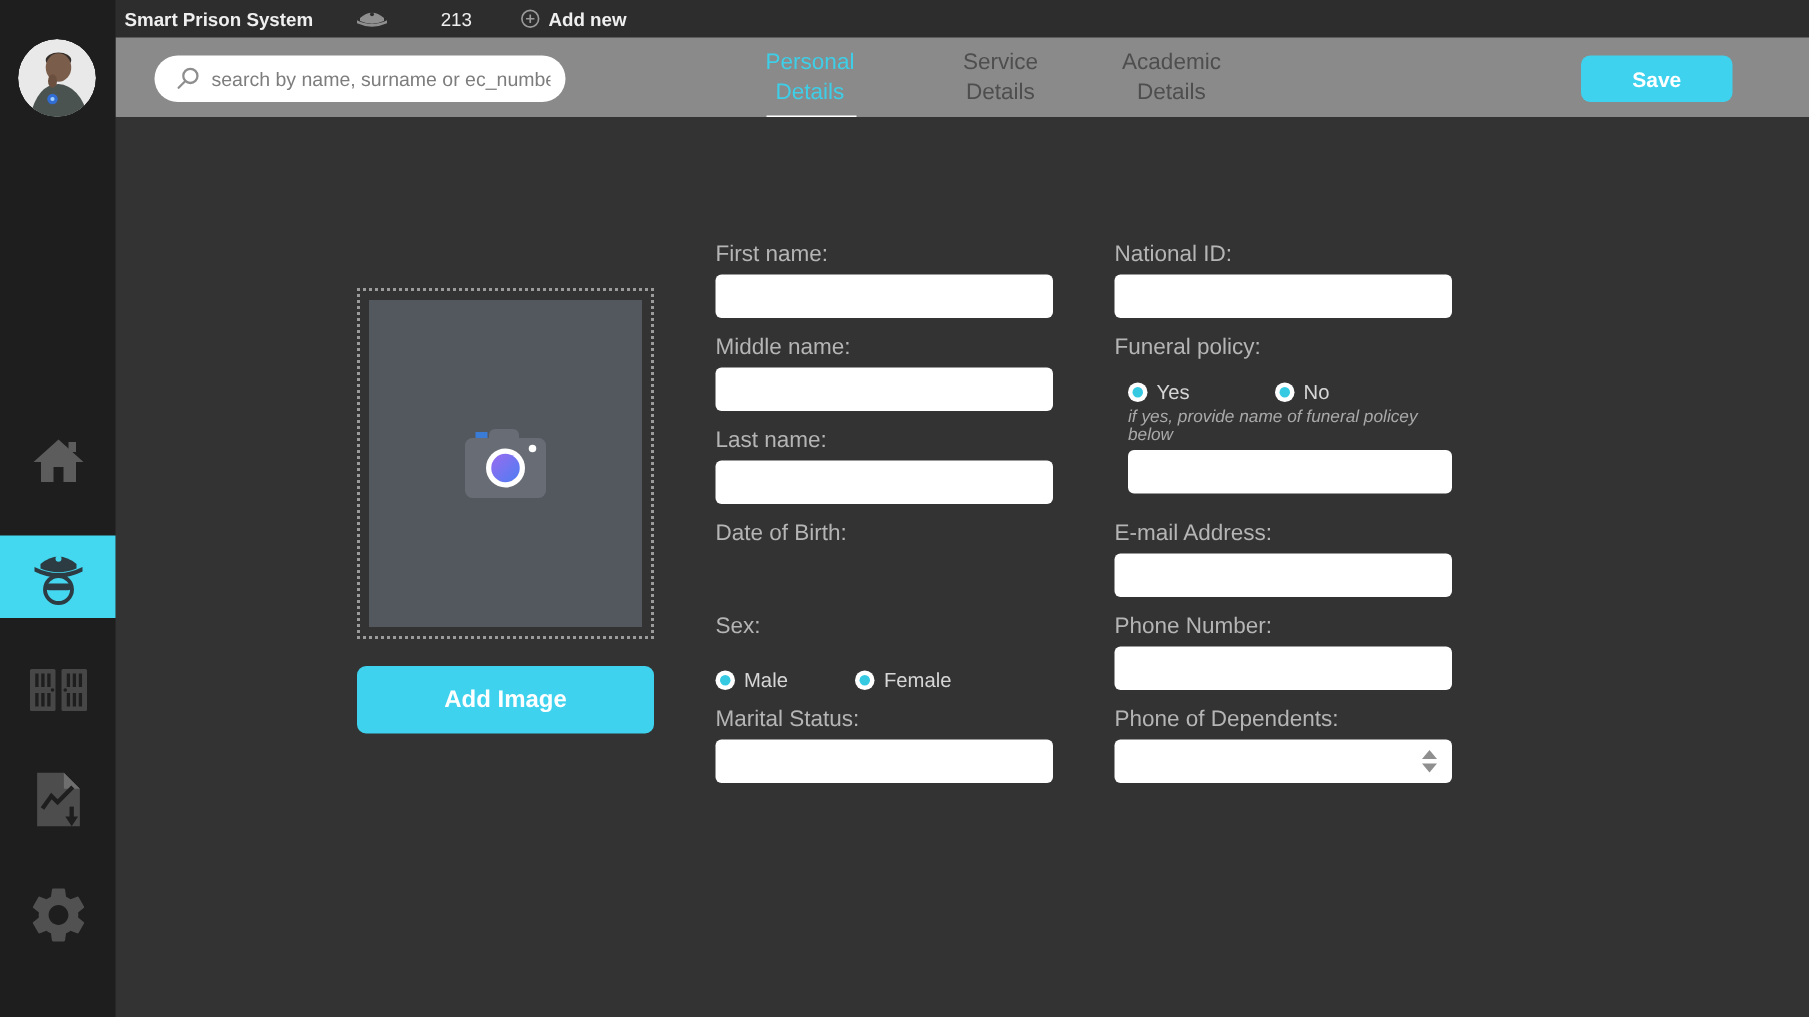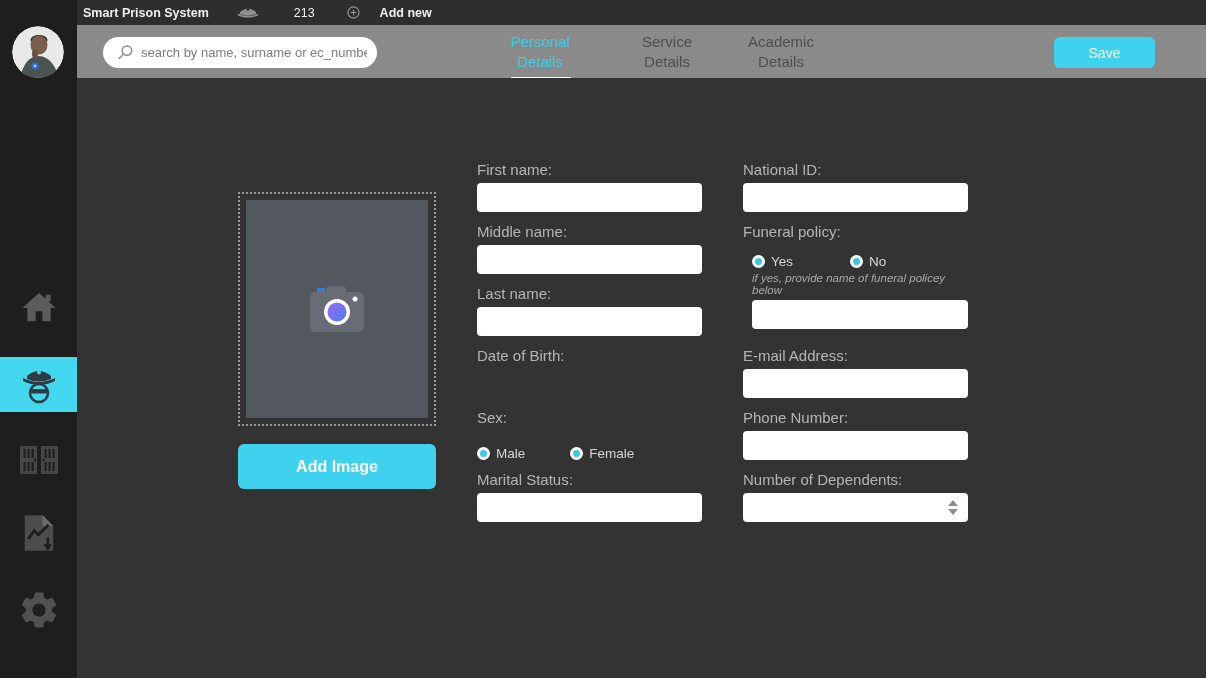--- a/index.html
+++ b/index.html
@@ -15,39 +15,39 @@
   .nav-prison  { top:440px; height:40px; }
   .nav-report  { top:510px; height:46px; }
   .nav-gear    { top:586px; height:48px; }
 
   
   .topbar { position:absolute; left:77px; top:0; width:1129px; height:25px; background:#2d2d2d;
             display:flex; align-items:center; padding-left:6px; color:#efefef; }
   .topbar-title { font-size:12.5px; font-weight:600; margin-right:28px; }
   .cap-wrap { margin-right:6px; display:flex; align-items:center; }
   .prisoner-count { font-size:12.5px; margin-right:32px;margin-left:29px; }
-  .addnew { display:flex; align-items:center; gap:20px; cursor:pointer; }
+  .addnew { display:flex; align-items:center; gap:6px; cursor:pointer; }
   .addnew-label { font-size:12.5px; font-weight:600; }
 
   
   .header { position:absolute; left:77px; top:25px; width:1129px; height:53px; background:#8a8a8a; }
   .search-pill { position:absolute; left:26px; top:12px; width:274px; height:31px; background:#fff;
                  border-radius:16px; display:flex; align-items:center; padding:0 10px 0 14px; }
   .search-pill input { border:none; outline:none; flex:1; font-size:13px; color:#555; background:transparent;
                        font-family:"Liberation Sans", sans-serif; margin-left:7px; }
   .search-pill input::placeholder { color:#7d7d7d; }
   .tab { position:absolute; top:0; width:84px; height:53px; display:flex; align-items:center; justify-content:center;
          text-align:center; font-size:15px; line-height:20px; color:#4e4e4e; cursor:pointer; }
   .tab-personal { left:421px; color:#3ecfe8; }
   .tab-service  { left:548px; }
   .tab-academic { left:662px; }
   .tab-status   { left:778px; }
   .tab-indicator { position:absolute; left:434px; top:52px; width:60px; height:8px; background:#fff; }
   .save-btn { position:absolute; left:977px; top:12px; width:101px; height:31px; border:none; border-radius:6px;
-              background:#3ed2ee; color:#fff; font-weight:normal; font-size:14px; cursor:pointer;
+              background:#3ed2ee; color:#fff; font-weight:bold; font-size:14px; cursor:pointer;
               font-family:"Liberation Sans", sans-serif; }
 
   
   .main { position:absolute; left:77px; top:78px; width:1129px; height:600px; background:#333334; }
 
   .dropzone { position:absolute; left:161px; top:114px; width:198px; height:234px;
               border:2px dotted #9b9b9b; padding:6px; cursor:pointer; }
   .dropzone-panel { width:100%; height:100%; background:#53575e; display:flex; align-items:center; justify-content:center; }
   .add-image-btn { position:absolute; left:161px; top:366px; width:198px; height:45px; border:none; border-radius:6px;
                    background:#3ed2ee; color:#fff; font-weight:bold; font-size:16px; cursor:pointer;
@@ -285,21 +285,21 @@
     </div>
     <div class="fg g-269">
       <span class="fg-label">E-mail Address:</span>
       <input class="tinput" type="text" style="">
     </div>
     <div class="fg g-331">
       <span class="fg-label">Phone Number:</span>
       <input class="tinput" type="text" style="">
     </div>
     <div class="fg g-393">
-      <span class="fg-label">Number of Dependents:</span>
+      <span class="fg-label">Phone of Dependents:</span>
       <div class="spin-wrap">
         <input class="tinput" type="text" style="">
         <span class="spinner">
           <span class="spin-up"></span>
           <span class="spin-down"></span>
         </span>
       </div>
     </div>
   </div>
 </div>

